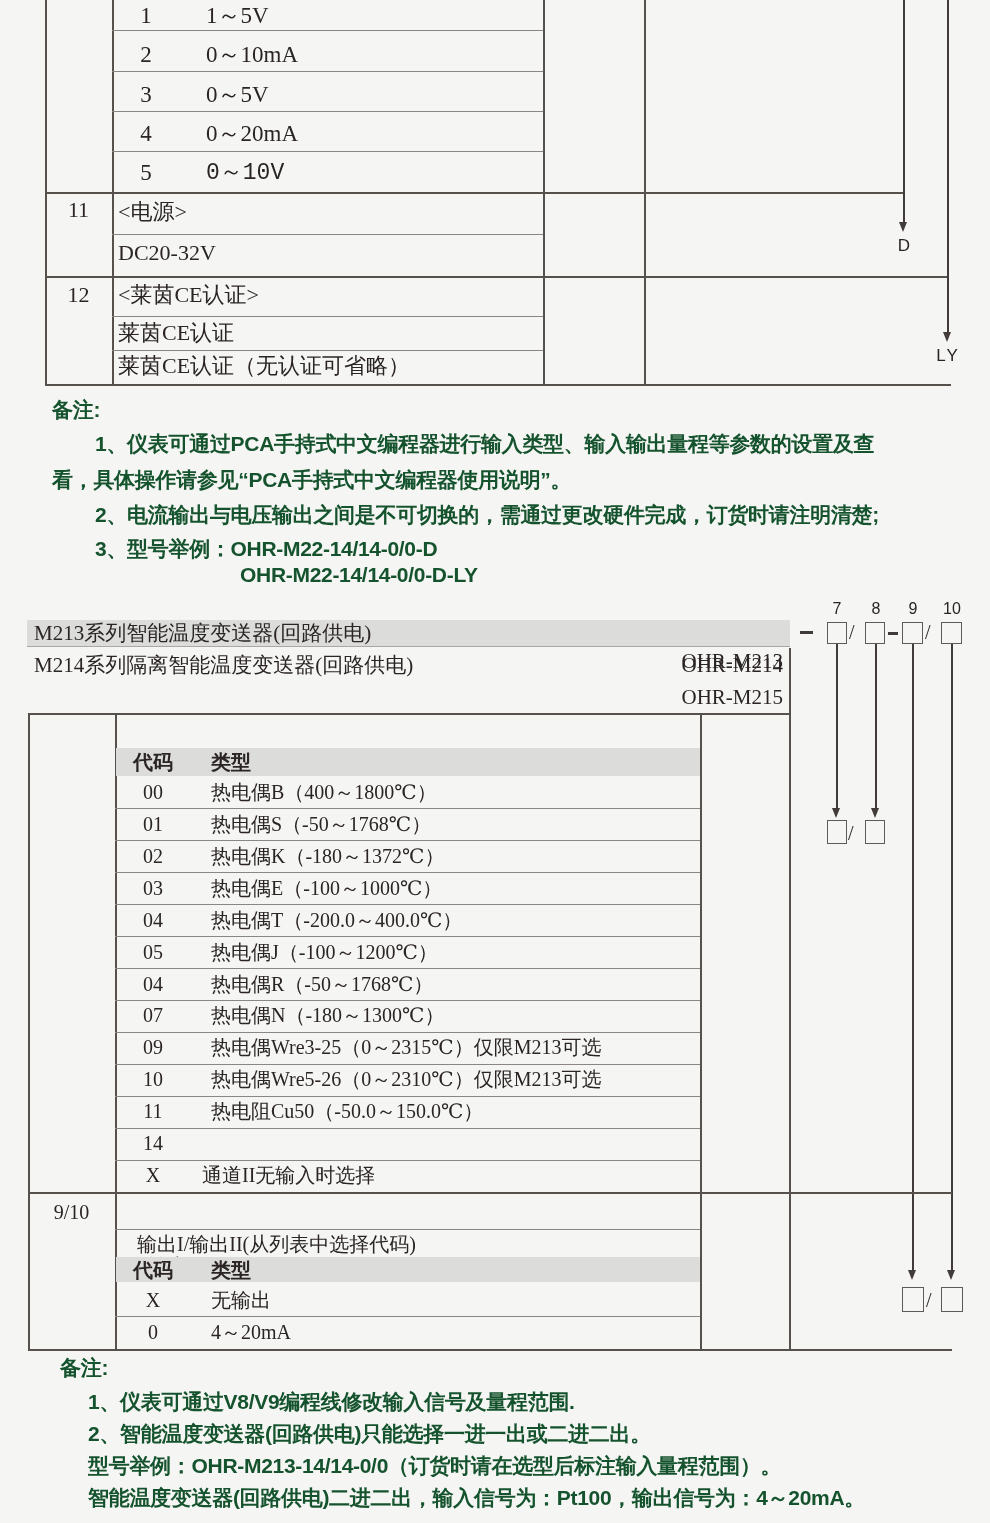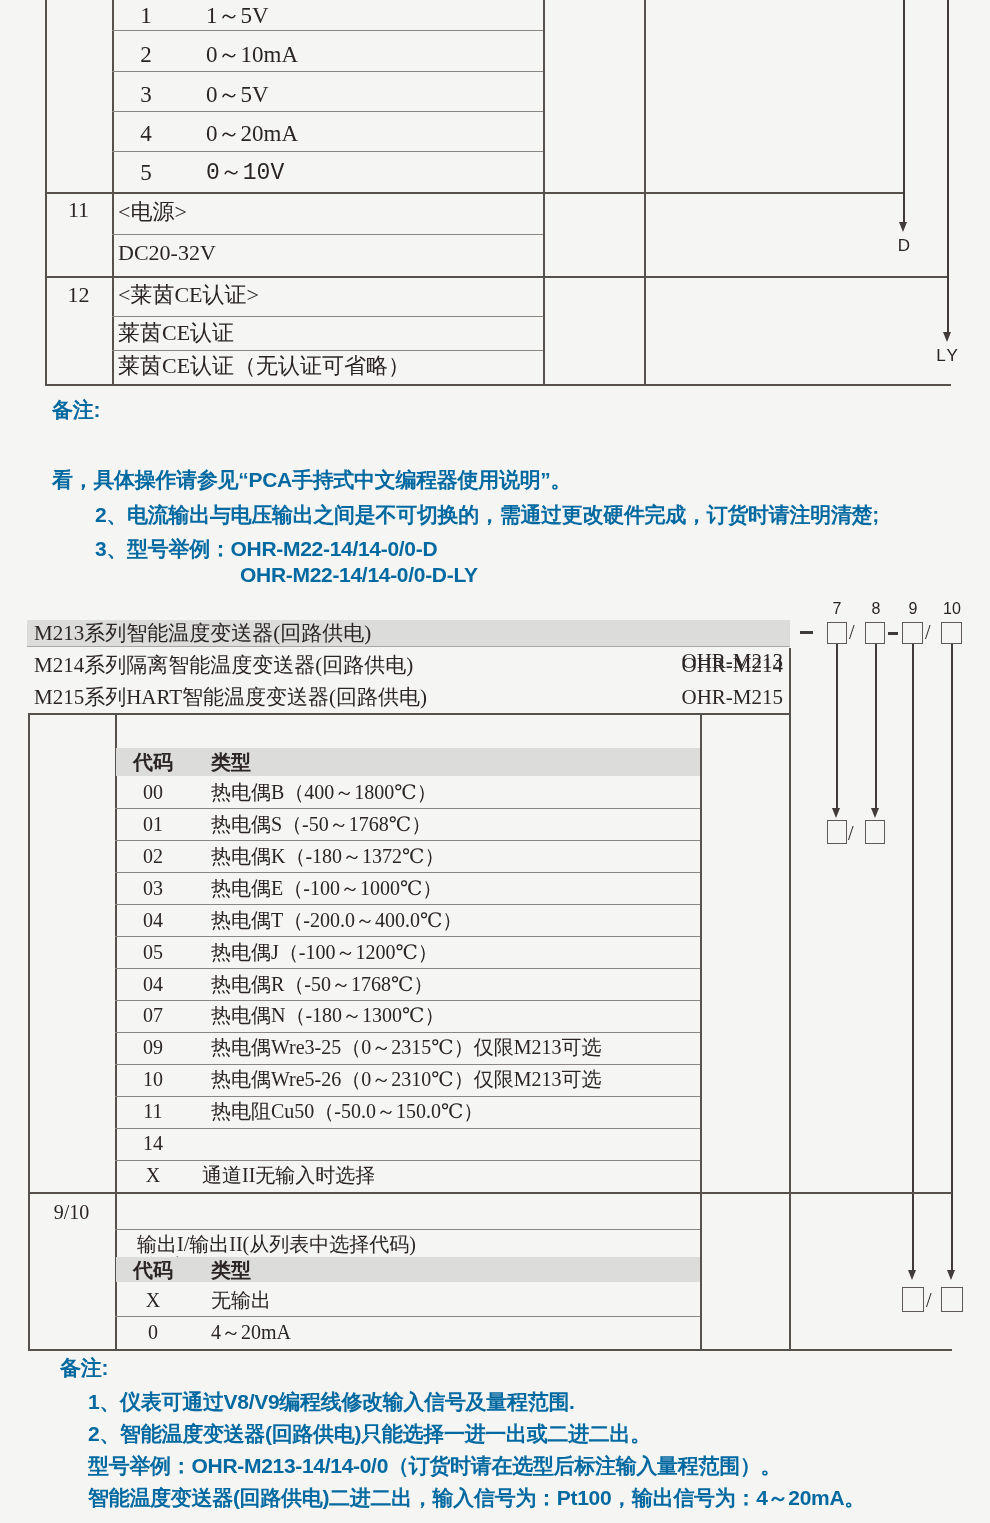--- a/index.html
+++ b/index.html
@@ -19,21 +19,21 @@
   .ctr{text-align:center;}
   .rgt{text-align:right;}
   .f23{font-size:23px;}
   .f22{font-size:22px;}
   .f21{font-size:21px;}
   .f20{font-size:20px;}
   .f17{font-size:17px;}
   .f16{font-size:16px;}
   .bold{font-weight:700;}
   .dash{position:absolute;background:#3f3b3a;height:3px;}
-  .note{color:#0369a1;}
+  .note{color:#14532d;}
 </style>
 </head>
 <body>
 
 <div class="page">
 
   <div class="vl" style="left:45px;top:0;height:386px;"></div>
   <div class="vl" style="left:112px;top:0;height:386px;"></div>
   <div class="vl" style="left:543px;top:0;height:386px;"></div>
   <div class="vl" style="left:644px;top:0;height:386px;"></div>
@@ -70,38 +70,38 @@
   <div class="t ts f22" style="left:118px;top:353px;">莱茵CE认证（无认证可省略）</div>
 
   <div class="arrline" style="left:903px;top:0;height:223px;"></div>
   <div class="ah" style="left:899px;top:222px;"></div>
   <div class="t tl f17 ctr" style="left:894px;top:236px;width:20px;">D</div>
   <div class="arrline" style="left:947px;top:0;height:333px;"></div>
   <div class="ah" style="left:943px;top:332px;"></div>
   <div class="t tl f17 ctr" style="left:931px;top:346px;width:34px;letter-spacing:2px;">LY</div>
 
   <div class="t tn f21 note" style="left:52px;top:397px;">备注:</div>
+  <div class="t tn f21 note" style="left:95px;top:431px;">1、仪表可通过PCA手持式中文编程器进行输入类型、输入输出量程等参数的设置及查</div>
   <div class="t tn f21 note" style="left:52px;top:467px;">看，具体操作请参见“PCA手持式中文编程器使用说明”。</div>
   <div class="t tn f21 note" style="left:95px;top:502px;">2、电流输出与电压输出之间是不可切换的，需通过更改硬件完成，订货时请注明清楚;</div>
   <div class="t tn f21 note" style="left:95px;top:536px;">3、型号举例：OHR-M22-14/14-0/0-D</div>
   <div class="t tn f21 note" style="left:240px;top:562px;">OHR-M22-14/14-0/0-D-LY</div>
 
   <div class="t tl f16 ctr" style="left:822px;top:599px;width:30px;">7</div>
   <div class="t tl f16 ctr" style="left:861px;top:599px;width:30px;">8</div>
   <div class="t tl f16 ctr" style="left:898px;top:599px;width:30px;">9</div>
   <div class="t tl f16 ctr" style="left:936px;top:599px;width:32px;">10</div>
 
   <div class="band" style="left:27px;top:620px;width:763px;height:26px;"></div>
   <div class="hl thin" style="left:27px;top:646px;width:763px;background:#aaa6a3;"></div>
 
   <div class="t ts f21" style="left:34px;top:621px;">M213系列智能温度变送器(回路供电)</div>
   <div class="t ts f21 rgt" style="left:640px;top:621px;width:143px;margin-top:28px;">OHR-M213</div>
   <div class="t ts f21" style="left:34px;top:653px;">M214系列隔离智能温度变送器(回路供电)</div>
   <div class="t ts f21 rgt" style="left:640px;top:653px;width:143px;">OHR-M214</div>
-  <div class="t ts f21" style="left:34px;top:685px;">M215系列HART智能温度变送器(回路供电)</div>
   <div class="t ts f21 rgt" style="left:640px;top:685px;width:143px;">OHR-M215</div>
 
   <div class="dash" style="left:800px;top:631px;width:13px;"></div>
   <div class="sbox" style="left:827px;top:622px;width:18px;height:20px;"></div>
   <div class="t ts f20" style="left:849px;top:620px;">/</div>
   <div class="sbox" style="left:865px;top:622px;width:18px;height:20px;"></div>
   <div class="dash" style="left:888px;top:632px;width:10px;"></div>
   <div class="sbox" style="left:902px;top:622px;width:19px;height:20px;"></div>
   <div class="t ts f20" style="left:925px;top:620px;">/</div>
   <div class="sbox" style="left:941px;top:622px;width:19px;height:20px;"></div>

